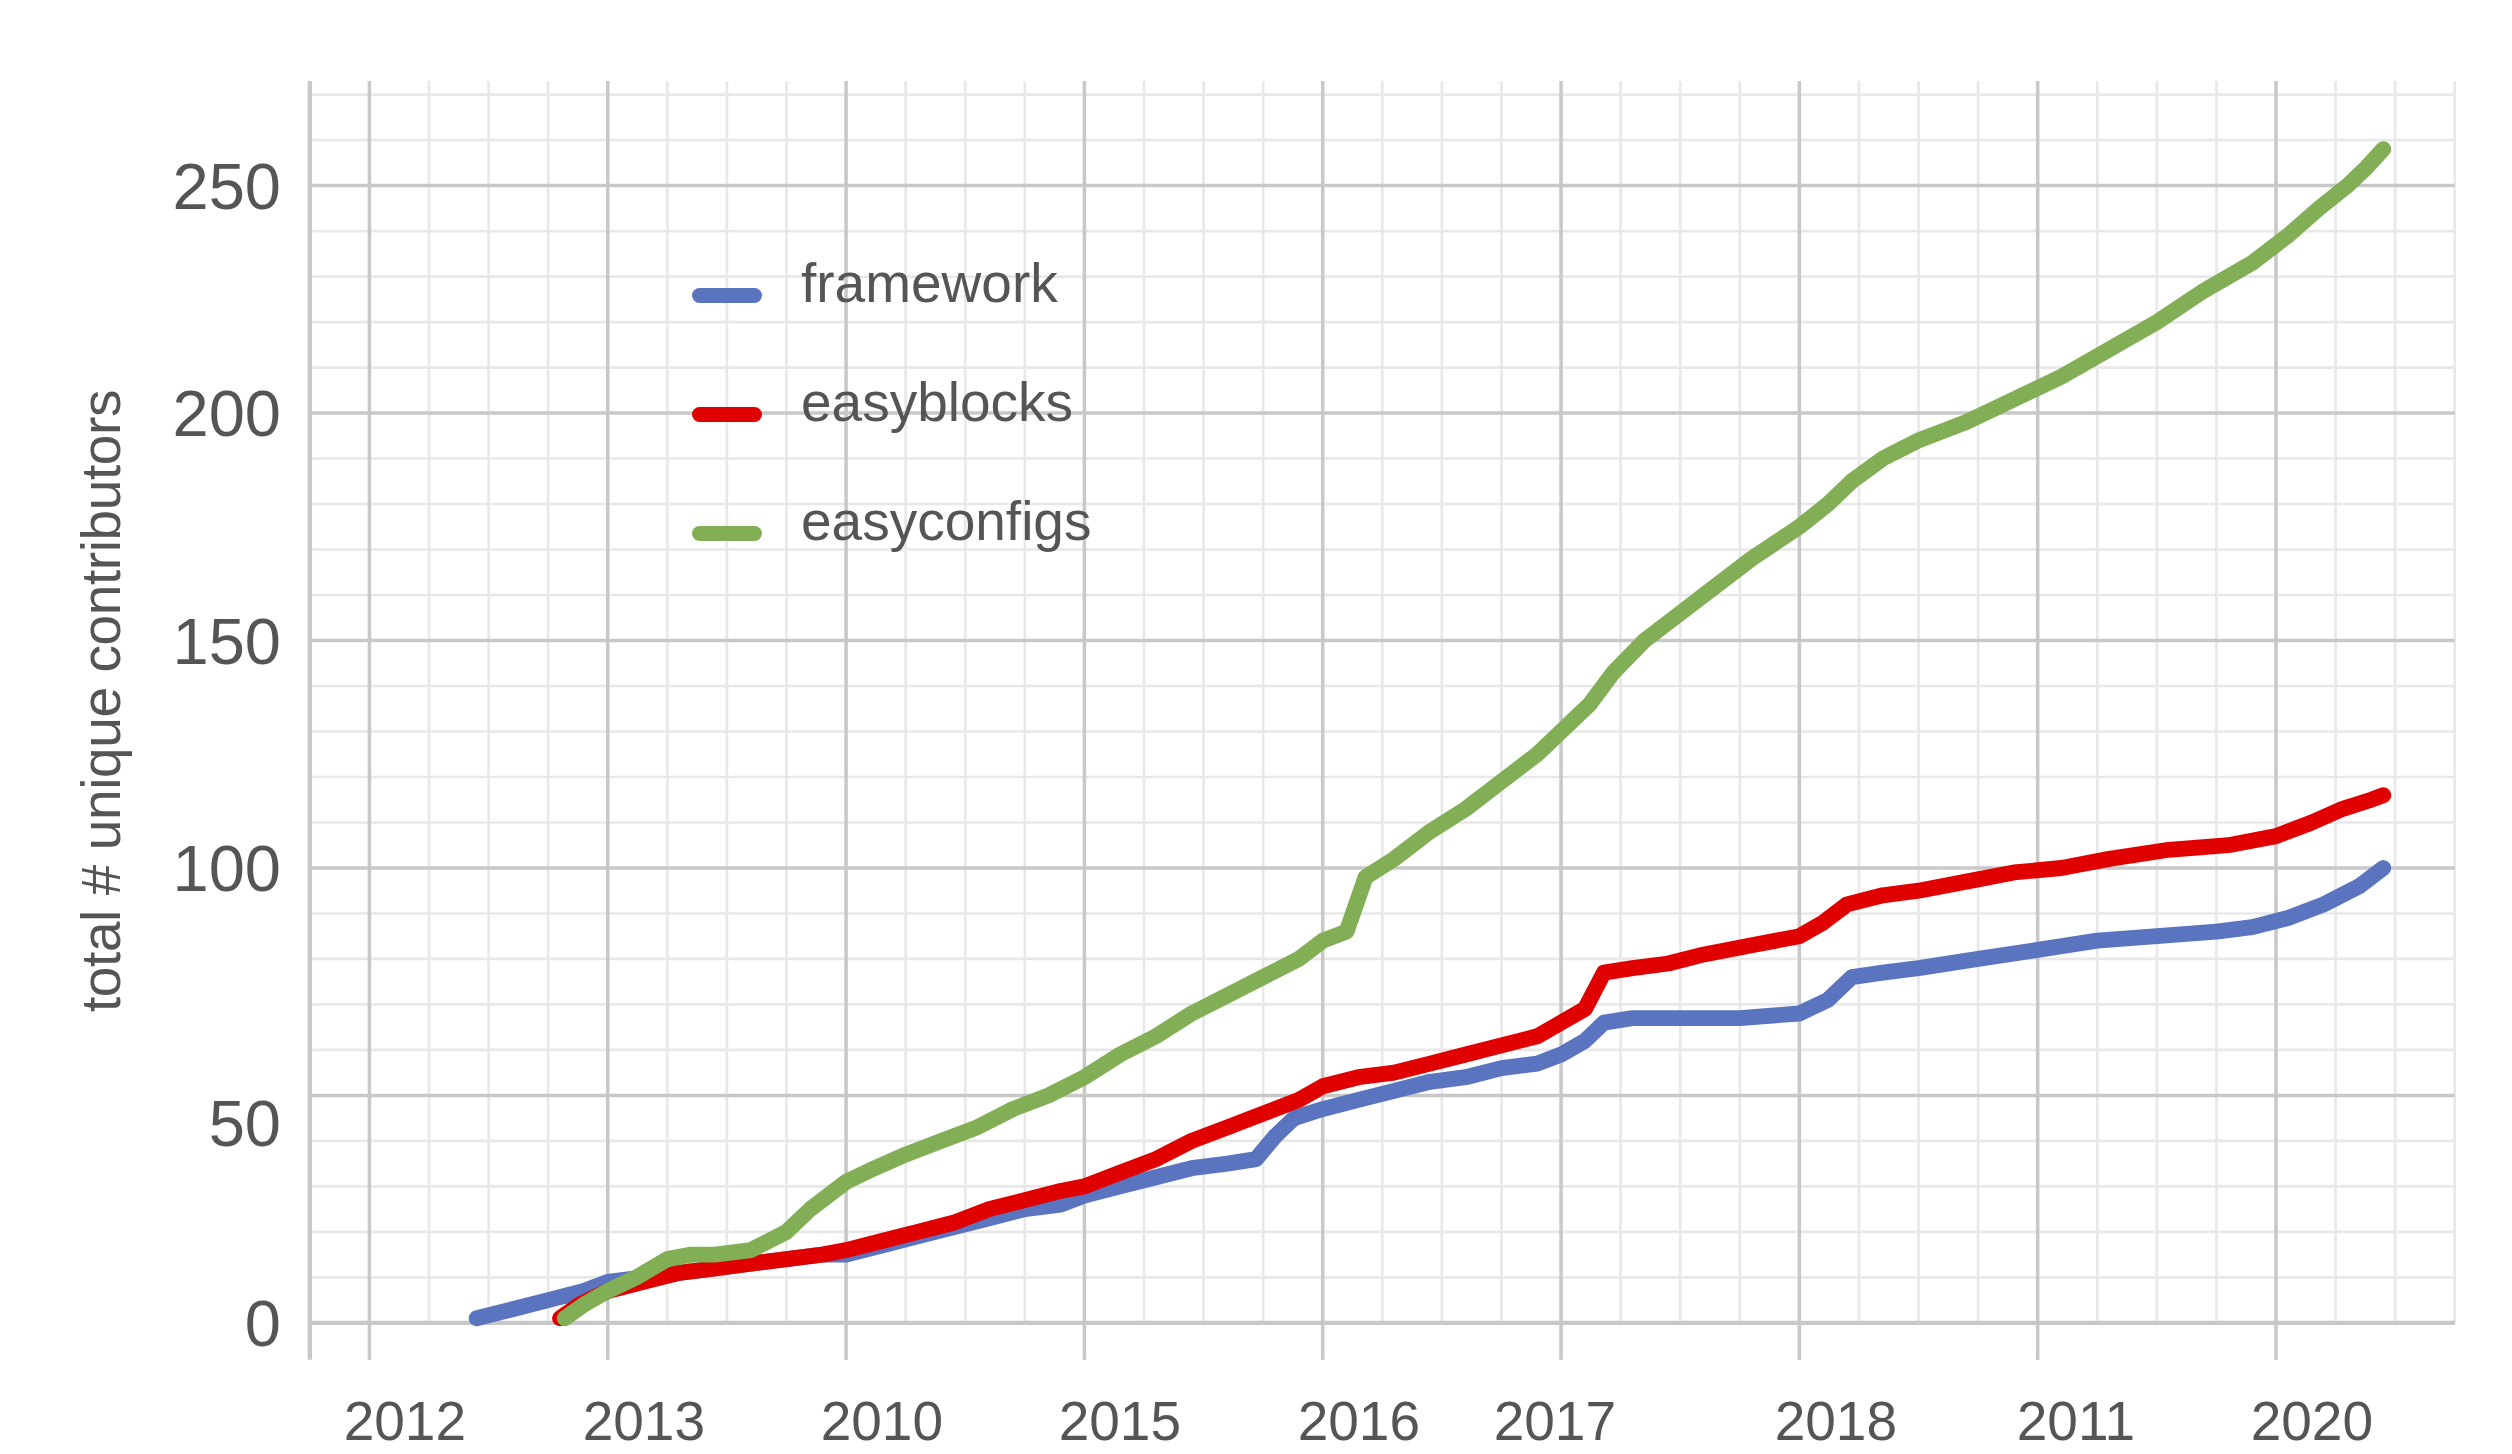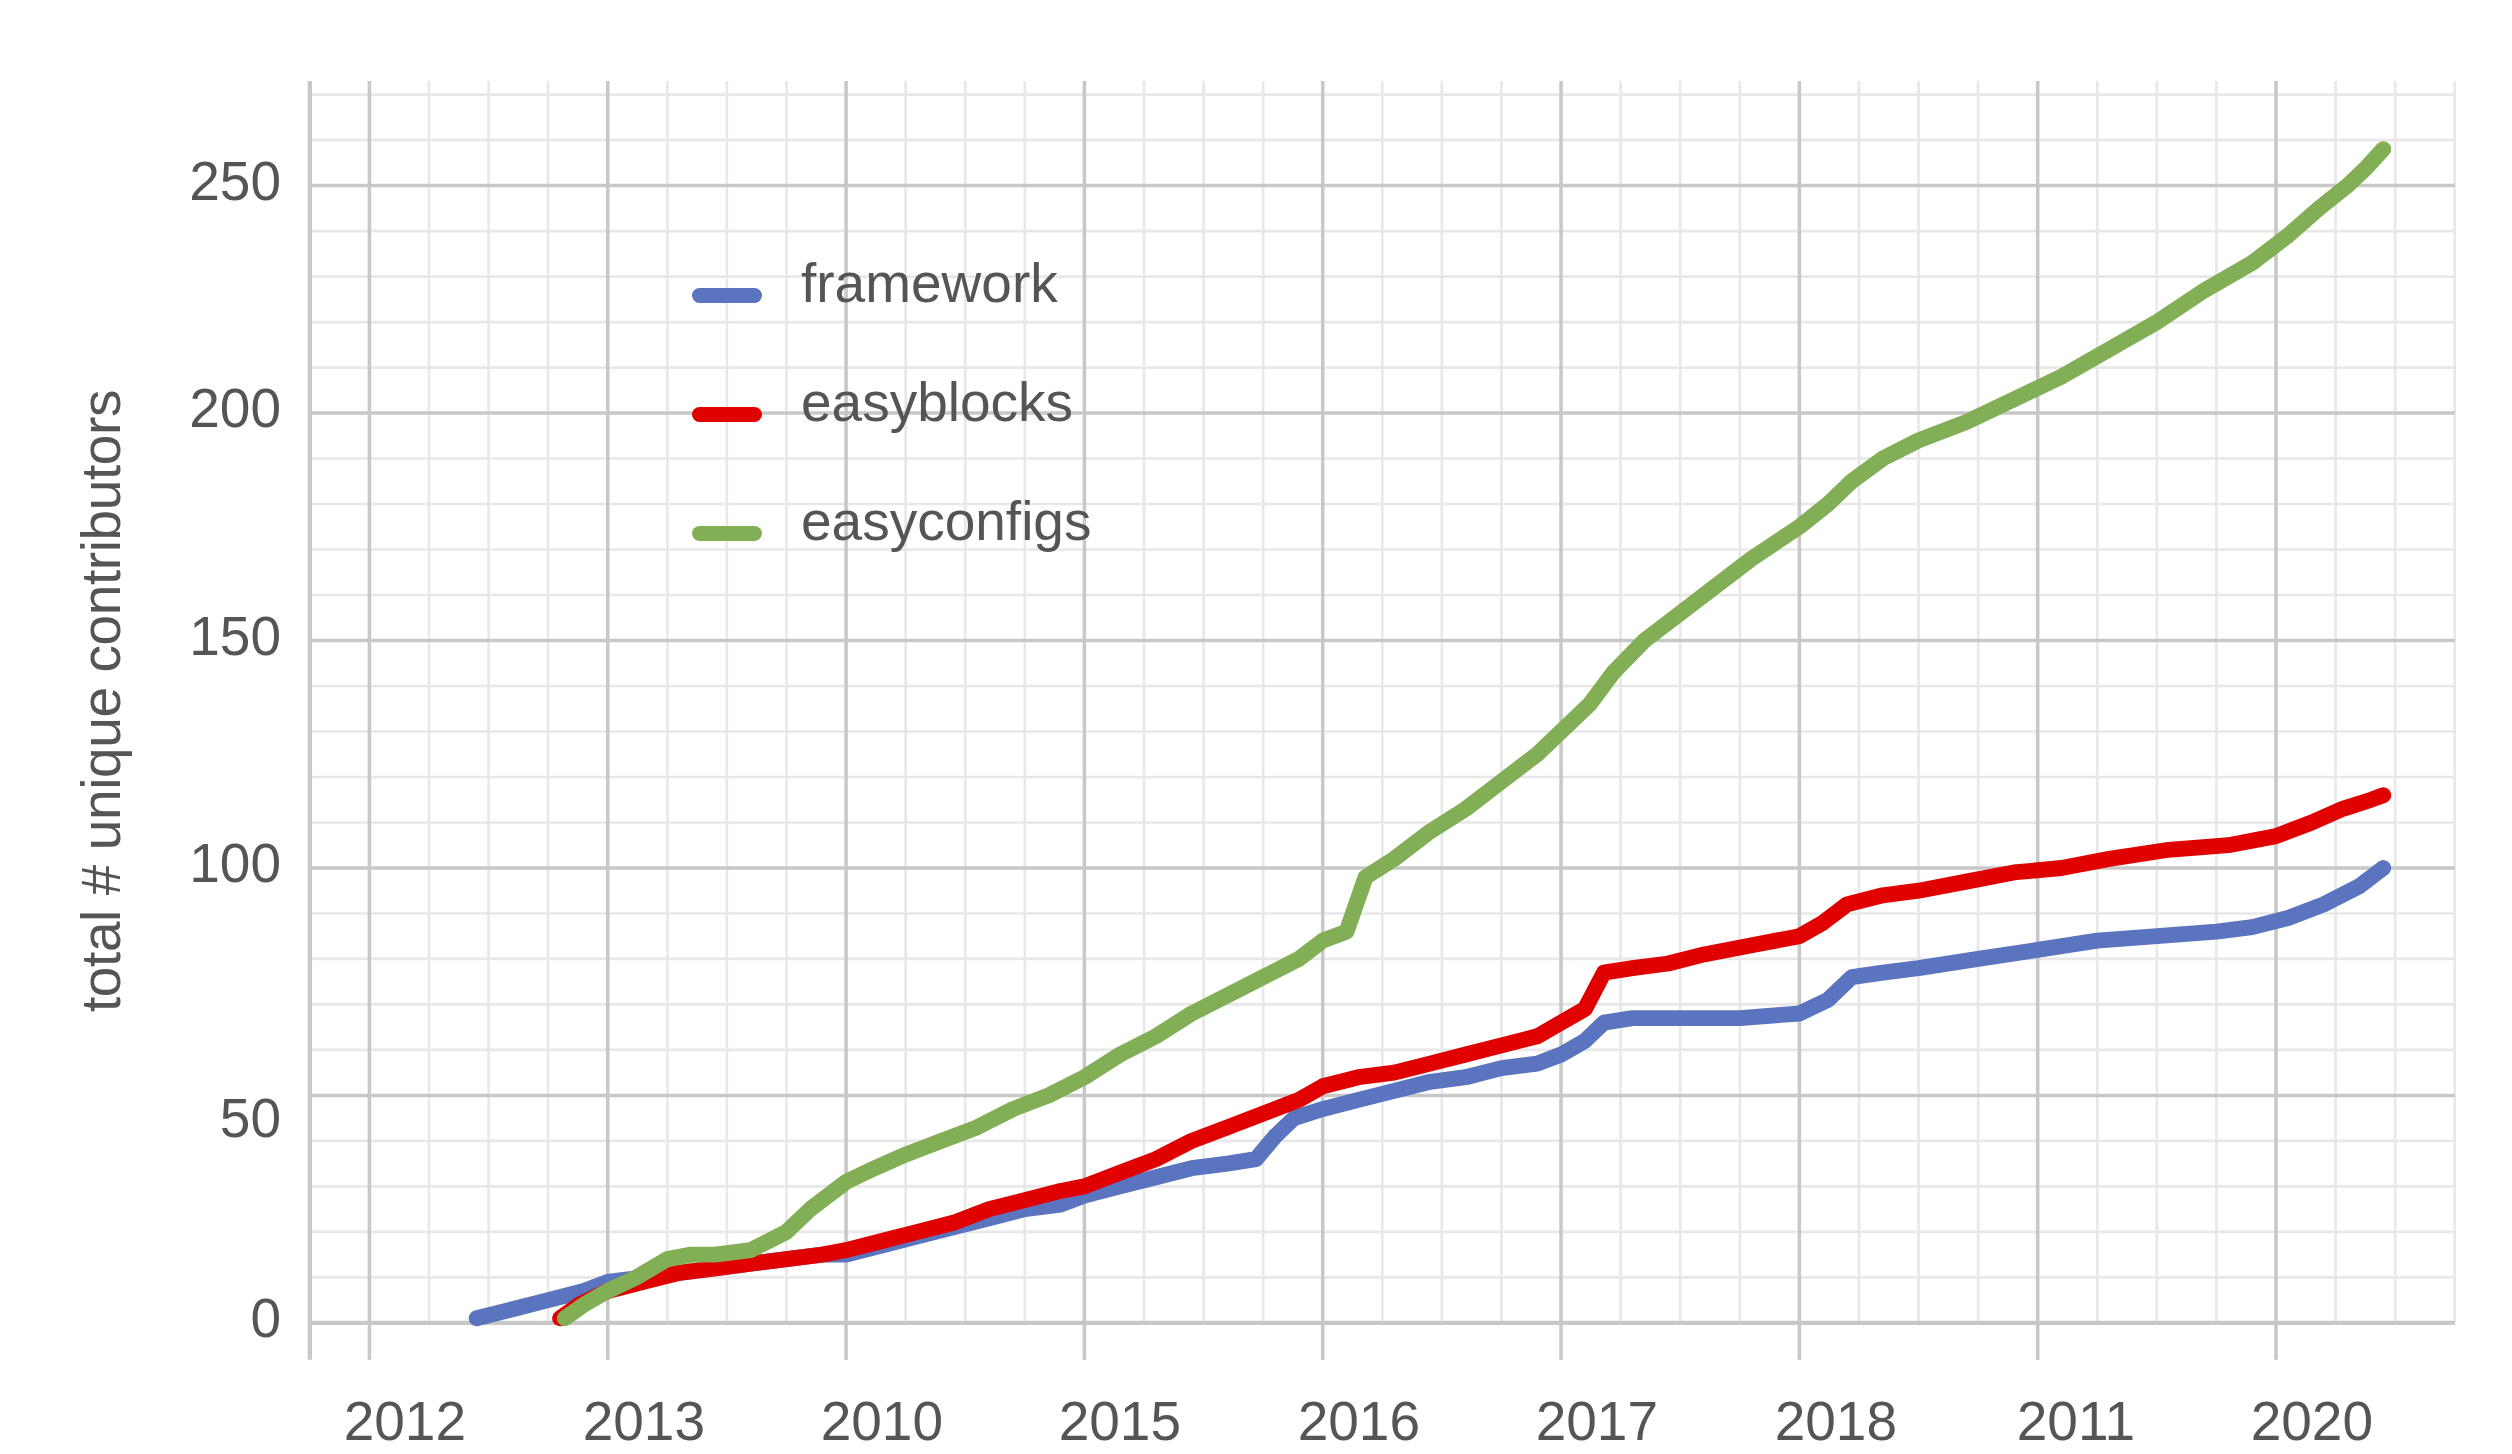--- a/index.html
+++ b/index.html
@@ -33,21 +33,21 @@
     color: #555555;
     letter-spacing: -0.4px;
     white-space: nowrap;
   }
 
   
   .ytick {
     position: absolute;
     right: 2231px;       
     text-align: right;
-    font-size: 55px;
+    font-size: 65px;
     color: #555555;
     line-height: 1;
     white-space: nowrap;
   }
   .xtick {
     position: absolute;
     top: 1354px;
     width: 194px;
     margin-left: -97px;
     text-align: right;
@@ -107,21 +107,21 @@
       <div class="ytick" style="top: 609px;">150</div>
       <div class="ytick" style="top: 381px; text-align: right;">200</div>
       <div class="ytick" style="top: 154px;">250</div>
     </div>
   <div id="xtick-layer">
       <div class="xtick" style="left: 369px;">2012</div>
       <div class="xtick" style="left: 608px;">2013</div>
       <div class="xtick" style="left: 846px;">2010</div>
       <div class="xtick" style="left: 1084px;">2015</div>
       <div class="xtick" style="left: 1323px;">2016</div>
-      <div class="xtick" style="left: 1561px;">2017</div>
+      <div class="xtick" style="left: 1519px;">2017</div>
       <div class="xtick" style="left: 1800px;">2018</div>
       <div class="xtick" style="left: 2038px;">2011</div>
       <div class="xtick" style="left: 2276px;">2020</div>
     </div>
 
   <svg id="plot-svg" width="2512" height="1454" viewBox="0 0 2854 1652">
     <g id="grid-minor-layer">
         <line x1="352" y1="1503" x2="2789" y2="1503" stroke="#e8e8e8" stroke-width="3"></line>
         <line x1="352" y1="1451.3150183150183" x2="2789" y2="1451.3150183150183" stroke="#e8e8e8" stroke-width="3"></line>
         <line x1="352" y1="1399.6300366300366" x2="2789" y2="1399.6300366300366" stroke="#e8e8e8" stroke-width="3"></line>

